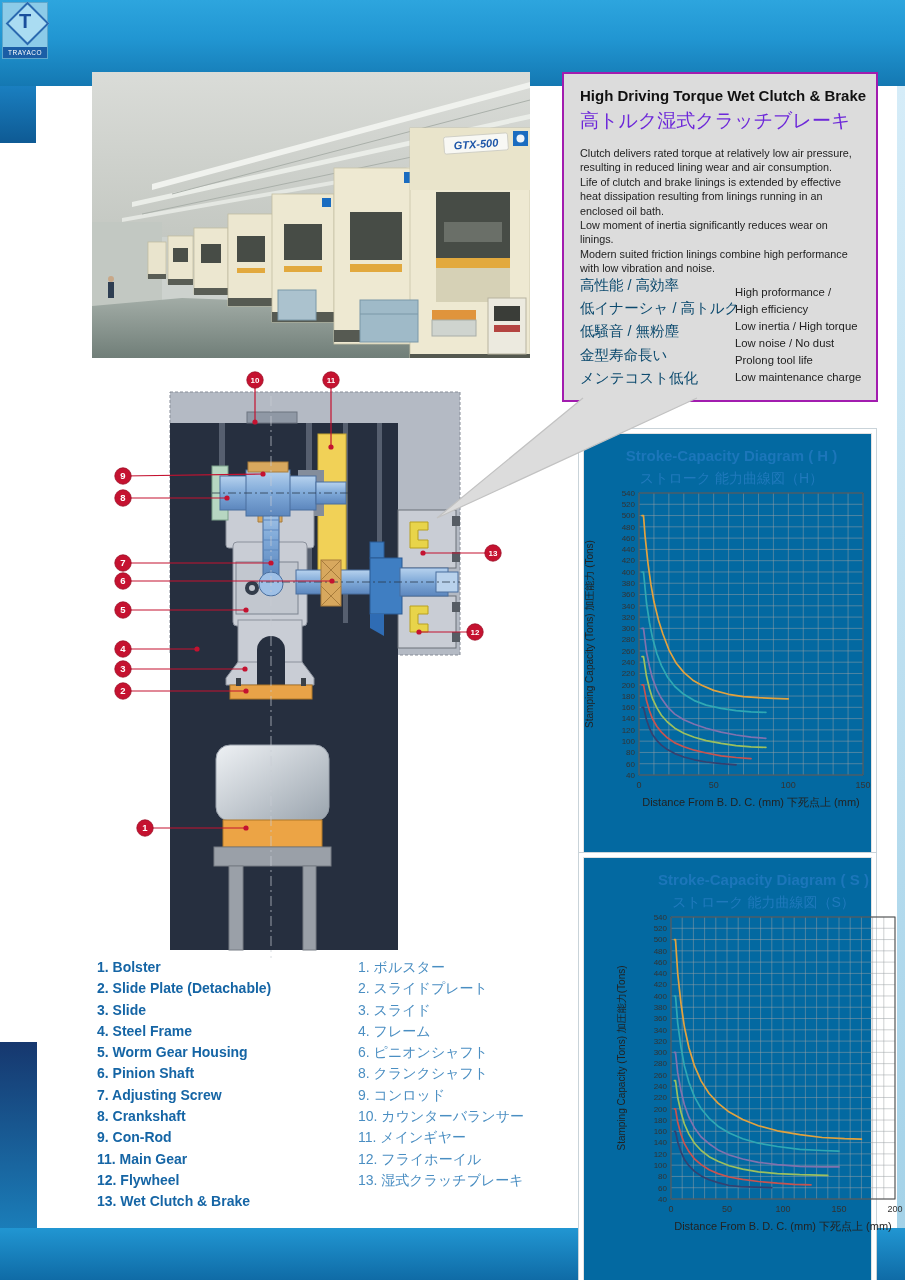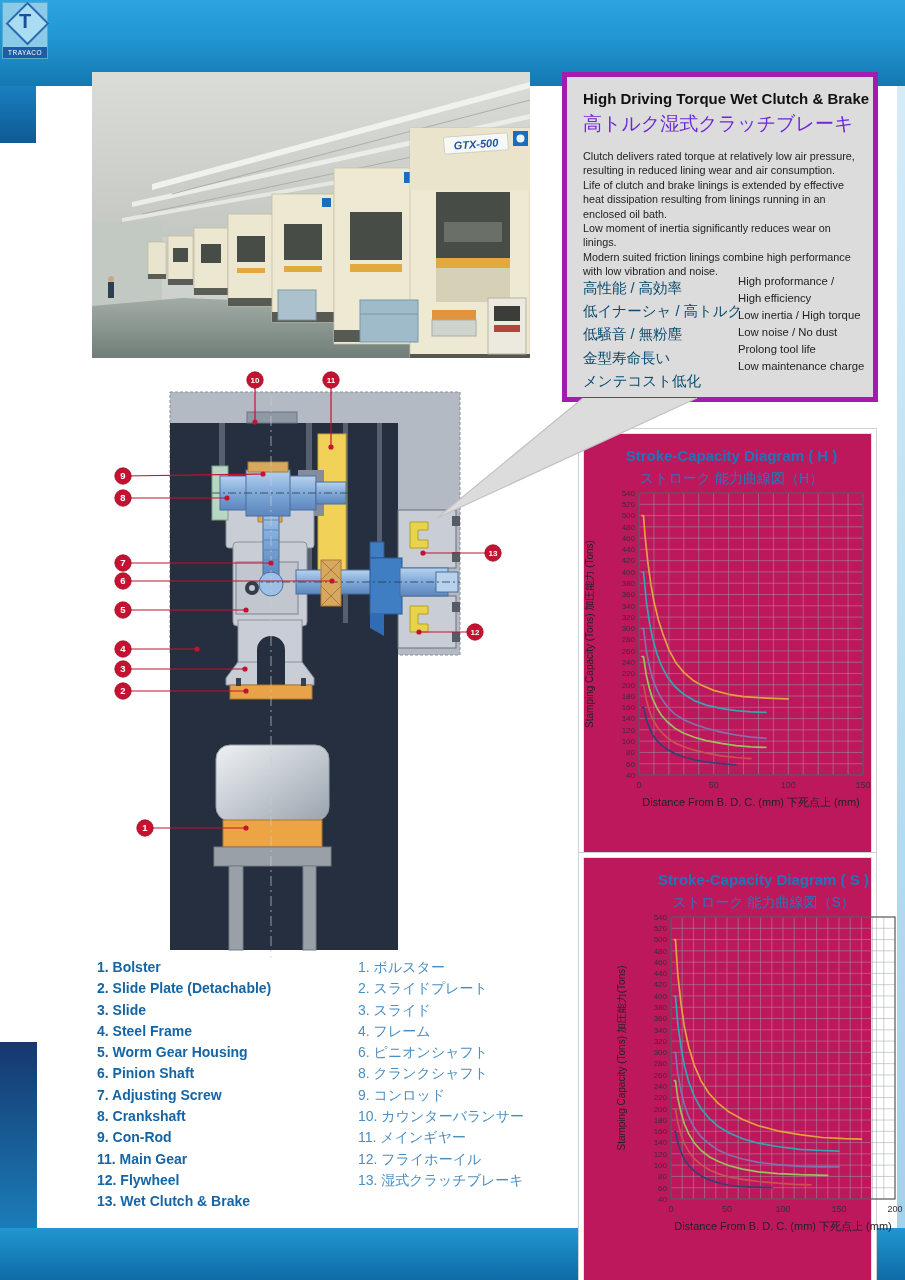--- a/index.html
+++ b/index.html
@@ -16,31 +16,31 @@
   .logo{left:2px;top:2px;width:46px;height:57px;background:#8ccbe8;border:1px solid #5fa8cc;box-sizing:border-box;}
   .logo .diamond{position:absolute;left:9px;top:5px;width:27px;height:27px;transform:rotate(45deg);
                  background:#aadcf2;border:2px solid #2a6ab0;}
   .logo .tmark{position:absolute;left:0;top:7px;width:44px;text-align:center;font-weight:bold;
                font-size:20px;color:#1a4f9c;}
   .logo .lstrip{position:absolute;left:0;bottom:0;width:100%;height:11px;background:#1b5ea6;
                 color:#fff;font-size:6.5px;text-align:center;line-height:11px;letter-spacing:.5px;}
   
   .photo{left:92px;top:72px;width:438px;height:286px;}
   
-  .info-box{left:562px;top:72px;width:316px;height:330px;background:#dcdcdc;border:5px solid #a21caf;box-sizing:border-box;z-index:2;}
+  .info-box{left:562px;top:72px;width:316px;height:330px;background:#dcdcdc;border:2px solid #a21caf;box-sizing:border-box;z-index:2;}
   .ib-title-en{position:absolute;left:16px;top:13px;width:290px;font-size:15px;font-weight:bold;color:#111;}
   .ib-title-ja{position:absolute;left:16px;top:34px;width:290px;font-size:19px;color:#6d28d9;}
   .ib-body{position:absolute;left:16px;top:72px;width:294px;font-size:10.8px;line-height:14.4px;color:#222;white-space:pre-line;}
   .ib-fja{position:absolute;left:16px;top:200px;font-size:14.5px;line-height:23.2px;color:#0c4a6e;}
-  .ib-fen{position:absolute;left:171px;top:196px;font-size:11.3px;line-height:16.9px;color:#222;}
+  .ib-fen{position:absolute;left:171px;top:210px;font-size:11.3px;line-height:16.9px;color:#222;}
   .tail{left:430px;top:396px;width:280px;height:130px;z-index:3;}
   
   .diagram{left:100px;top:370px;width:420px;height:590px;}
   
-  .chart-box{width:299px;height:455px;background:#be185d;border:1px solid #c9d3d9;
+  .chart-box{width:299px;height:455px;background:#0369a1;border:1px solid #c9d3d9;
              box-shadow:inset 0 0 0 4px #ffffff, inset 0 0 0 5px #e2e2e2;box-sizing:border-box;text-decoration:underline;}
   #chart-H{left:578px;top:428px;}
   #chart-S{left:578px;top:852px;padding-left:32px;}
   .chart-box svg{display:block;}
   
   .parts-en{left:97px;top:957px;width:230px;font-size:14px;font-weight:bold;color:#1565a5;line-height:21.3px;}
   .parts-ja{left:325px;top:957px;width:220px;font-size:14px;color:#4a8ec2;line-height:21.3px;margin-left:33px;}
   svg text{font-family:"Liberation Sans","DejaVu Sans",sans-serif;}
 </style>
 </head>

